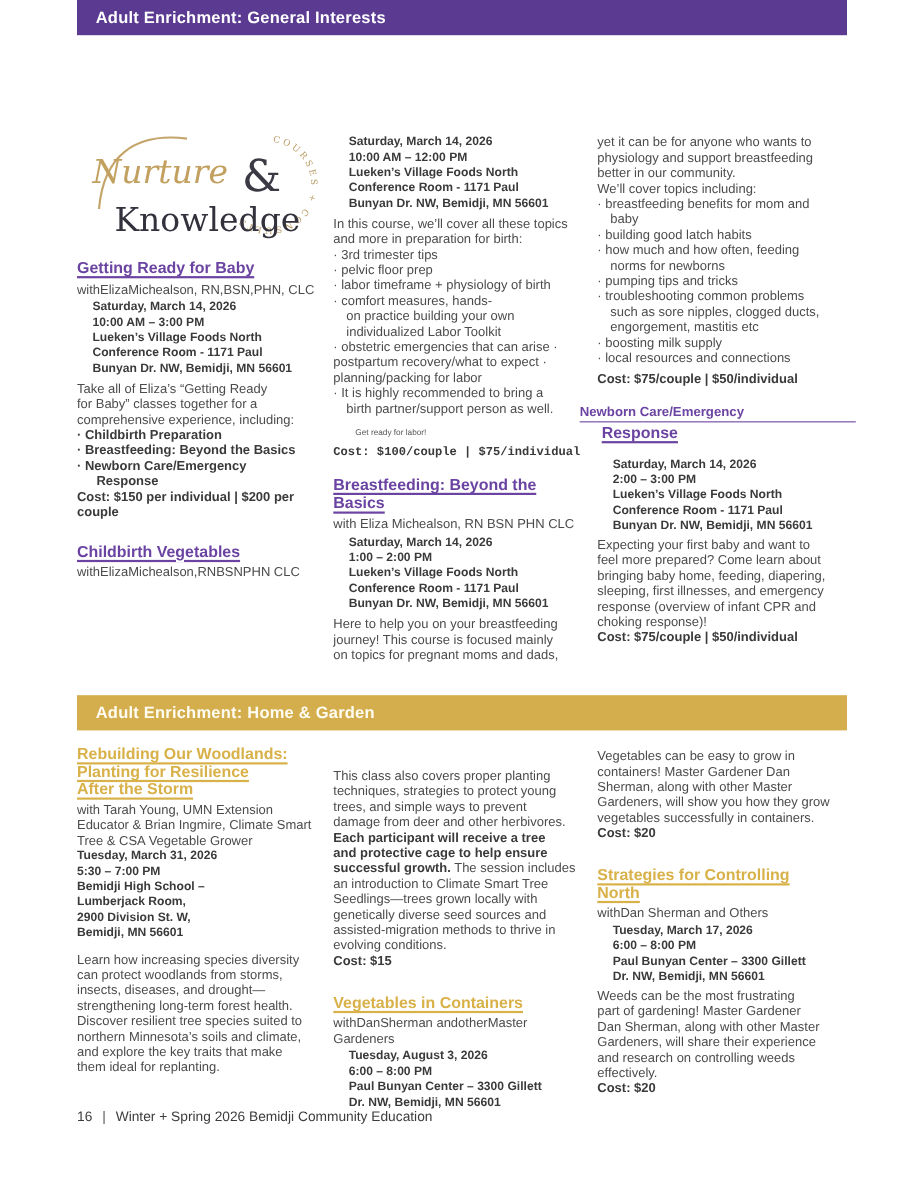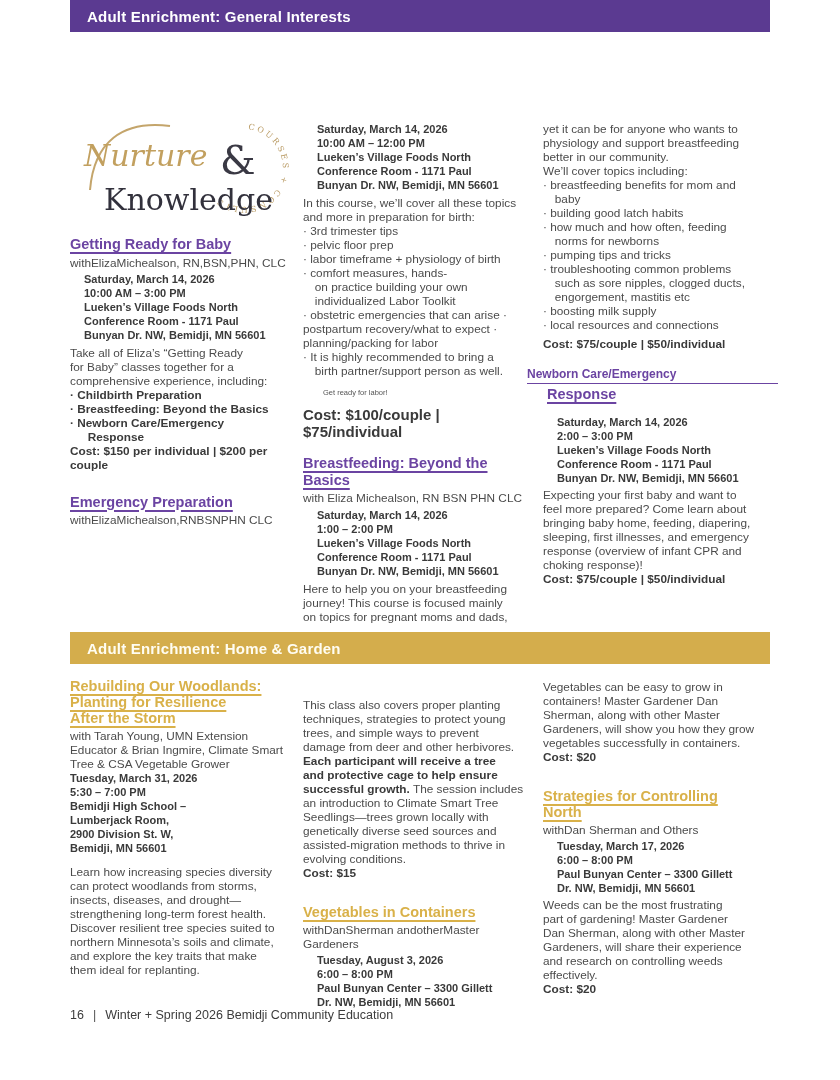--- a/index.html
+++ b/index.html
@@ -33,21 +33,21 @@
      text-underline-offset:3px;white-space:pre-line;margin:0 0 3px 0;}
   .h.purple-h{color:var(--purple-heading);font-size:14.5px;line-height:16.5px;}
   .h.gold-h{color:var(--gold-heading);font-size:14.5px;line-height:16px;}
   .newborn-wrap{margin-left:-16px;}
   .newborn-l1{font-size:12px;font-weight:bold;color:var(--purple-heading);
               border-bottom:1.5px solid var(--purple-heading);padding-bottom:2px;}
   .newborn-l2{font-size:14.5px;font-weight:bold;color:var(--purple-heading);
               text-decoration:underline;text-decoration-thickness:1.5px;text-underline-offset:3px;
               margin-left:20px;margin-top:2px;display:inline-block;}
   .tagline{font-size:7.5px;color:#555;margin-left:20px;}
-  .cost-sm{font-size:15px;font-weight:bold;color:var(--ink-bold);}
+  .cost-sm{font-size:11px;font-weight:bold;color:var(--ink-bold);font-family:Liberation Mono, monospace;}
   .bold-inline{font-weight:bold;color:var(--ink-bold);}
   .footer{position:absolute;left:70px;top:1008px;font-size:12.5px;color:#3c3c3c;
           display:flex;gap:9px;}
   .footer .sep{color:#555;font-weight:300;}
   svg text{font-family:"DejaVu Serif",serif;}
 </style>
 </head>
 <body>
 
 <div class="page">
@@ -86,21 +86,21 @@
 comprehensive experience, including:</div>
         <div class="bullets bold">· Childbirth Preparation
 · Breastfeeding: Beyond the Basics
 · Newborn Care/Emergency
   Response</div>
         <div class="cost">Cost: $150 per individual | $200 per
 couple</div>
       </div>
 
       <div>
-        <div class="h purple-h" style="margin-top:22px;">Emergency Preparation</div>
+        <div class="h purple-h" style="margin-top:22px;">Childbirth Vegetables</div>
         <div class="inst">withElizaMichealson,RNBSNPHN CLC</div>
       </div>
     </div>
 
     <div class="col c2">
       <div class="sched" style="margin-top:12px;">Saturday, March 14, 2026
 10:00 AM – 12:00 PM
 Lueken’s Village Foods North
 Conference Room - 1171 Paul
 Bunyan Dr. NW, Bemidji, MN 56601</div>

